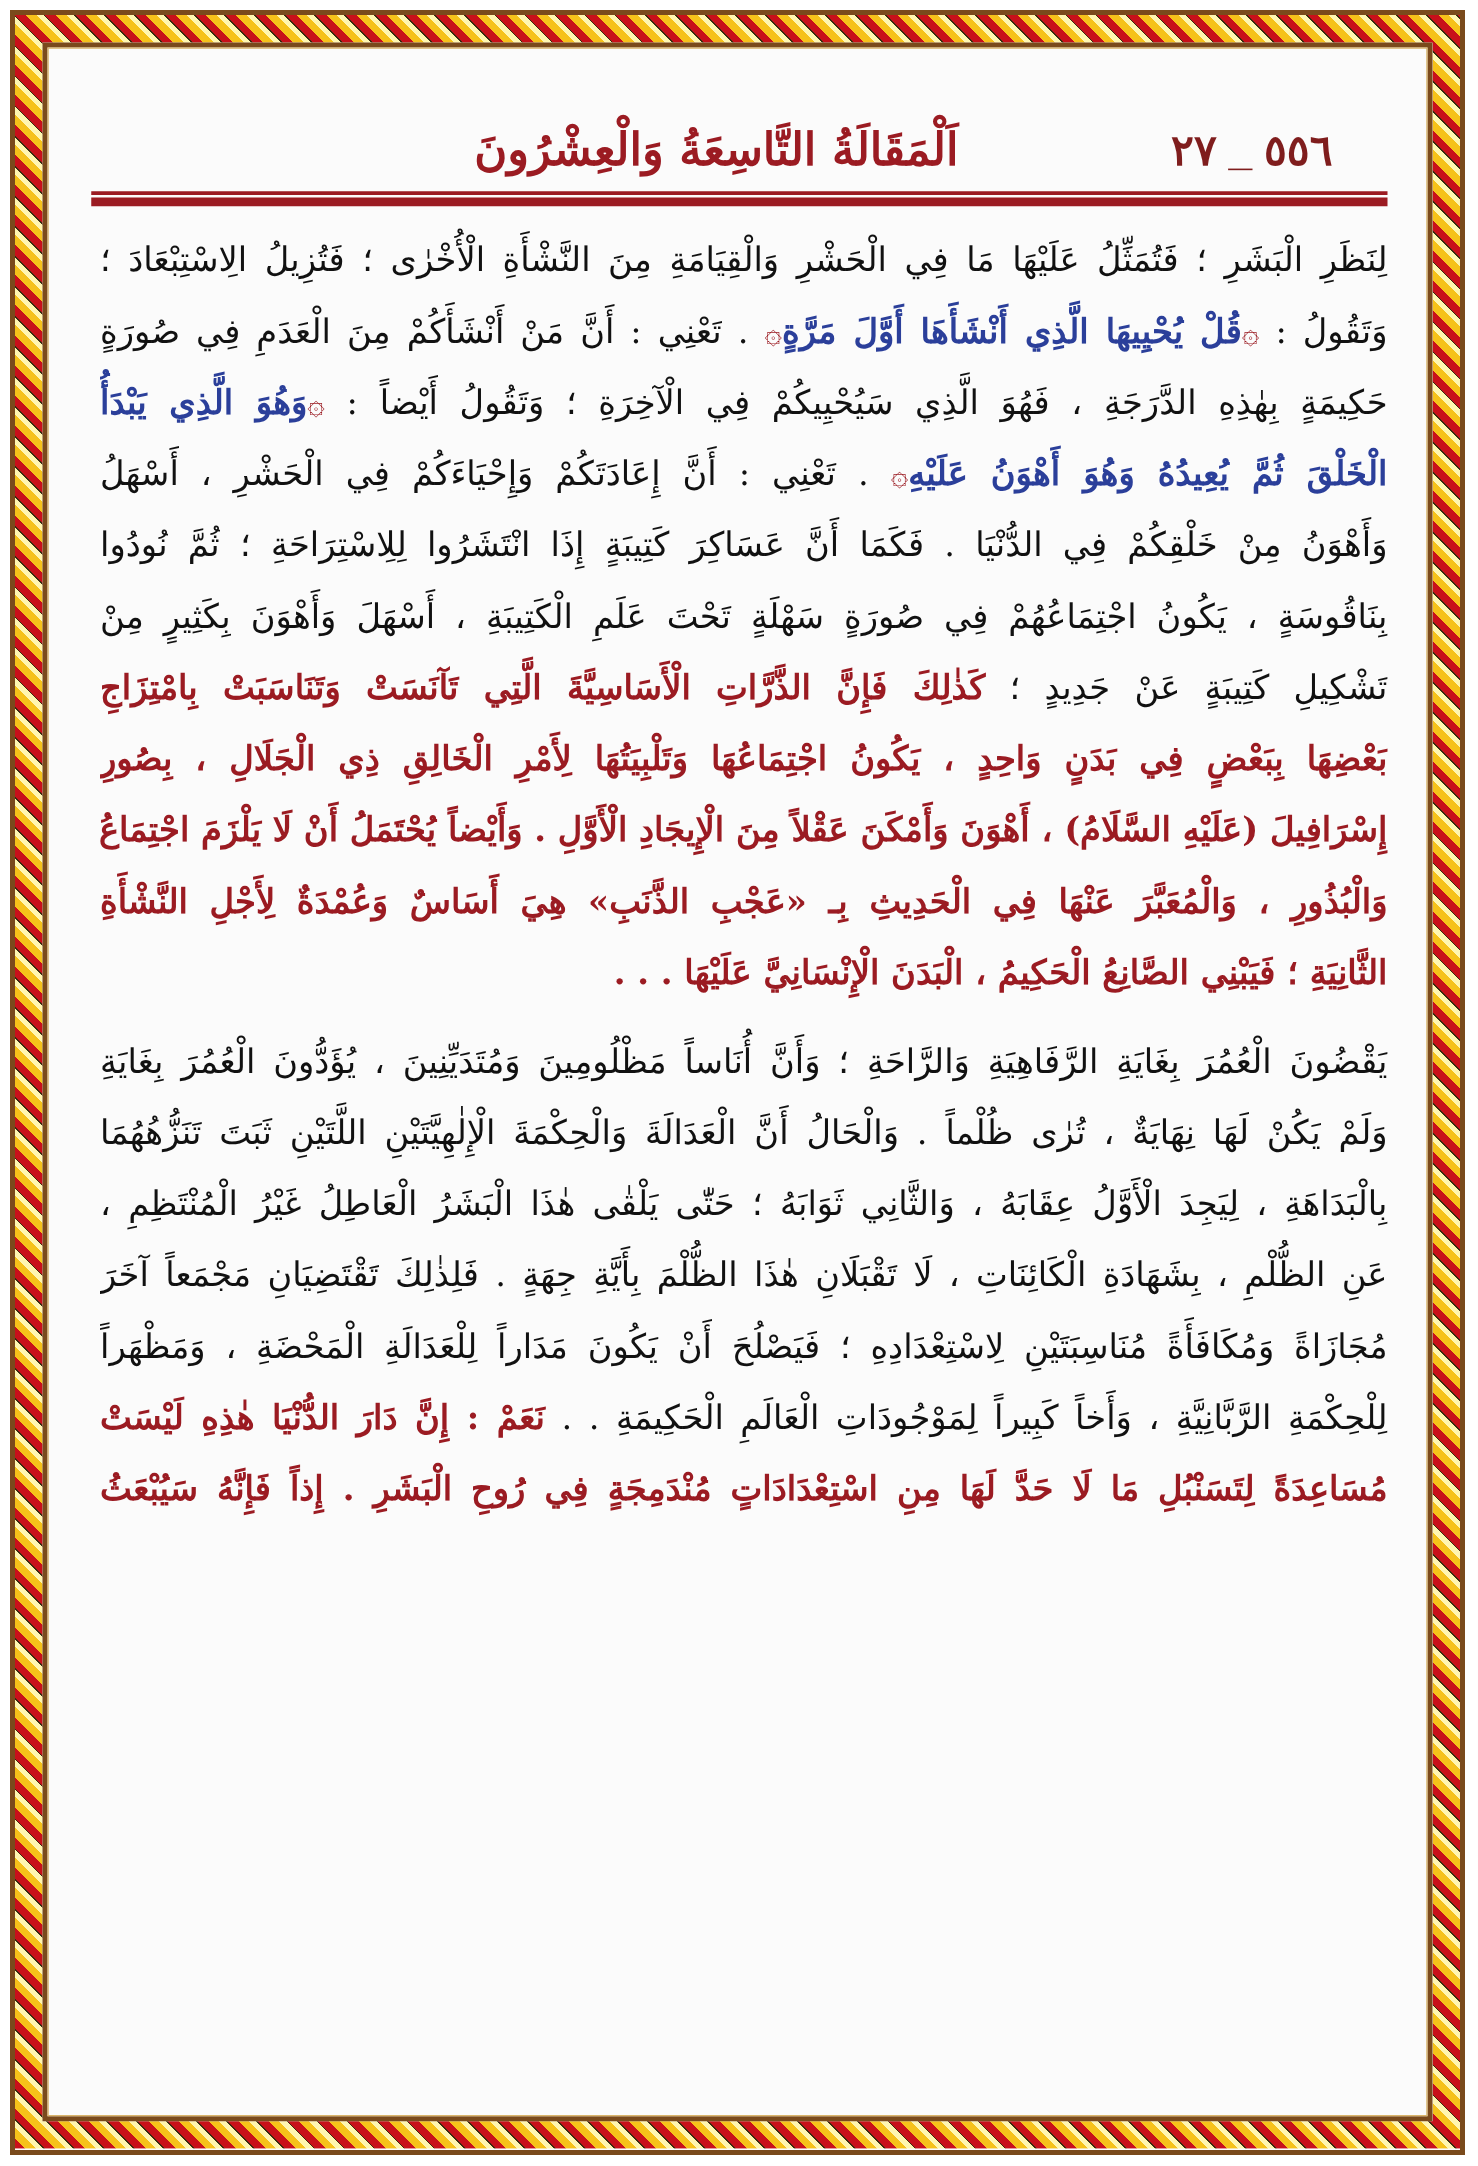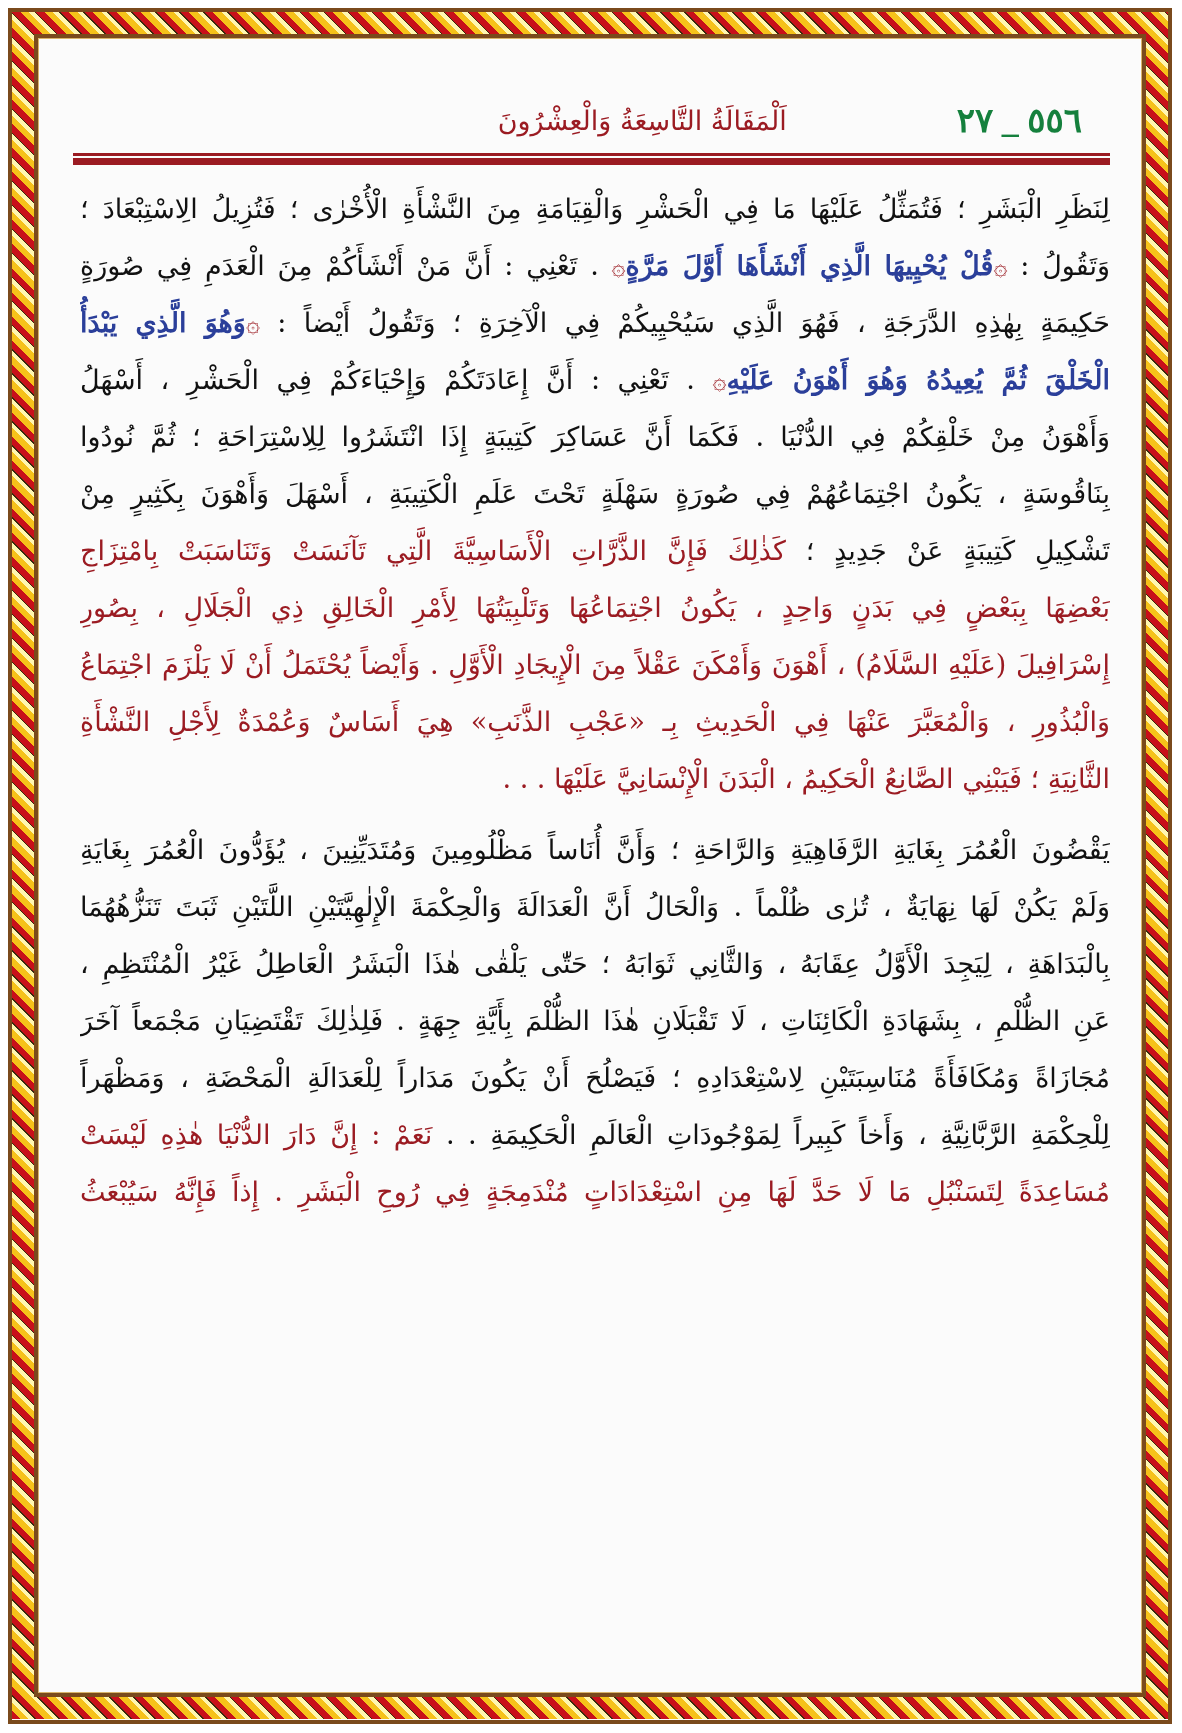--- a/index.html
+++ b/index.html
@@ -22,43 +22,43 @@
     border: 4px solid #7a4a1c; box-sizing: border-box; background: #fbfbfb;
   }
   .inner-line::after {
     content: ""; position: absolute; inset: 0; border: 1px solid #d9b46a;
   }
   .header {
     position: absolute; left: 70px; right: 72px; top: 92px; height: 56px;
     direction: rtl; display: flex; align-items: center; justify-content: flex-start;
   }
   .page-num {
-    color: #15803d; font-family: Liberation Serif, serif; font-weight: bold;
-    font-size: 34px; margin-right: 28px; letter-spacing: 1px;
+    color: #7f1d1d; font-family: Liberation Sans, sans-serif; font-weight: bold;
+    font-size: 34px; margin-right: 44px; letter-spacing: 1px;
   }
   .chapter-title {
-    color: #9b1b22; font-family: "DejaVu Serif", serif; font-weight: normal;
-    font-size: 27px; margin-right: 170px;
+    color: #9b1b22; font-family: "DejaVu Serif", serif; font-weight: bold;
+    font-size: 36px; margin-right: 170px;
   }
   .rule-thin {
     position: absolute; left: 73px; right: 72px; top: 153px; height: 3px; background: #9b1b22;
   }
   .rule-thick {
     position: absolute; left: 73px; right: 72px; top: 158px; height: 7px; background: #9b1b22;
   }
   .body-text {
     position: absolute; left: 80px; right: 72px; top: 180px;
     direction: rtl; text-align: justify; text-align-last: justify;
     font-size: 27px; line-height: 57px; color: #111111;
   }
   .line { display: block; white-space: nowrap; overflow: hidden; height: 57px; text-align: justify; text-align-last: justify; }
   .line.last { text-align-last: right; }
   .para-gap { height: 14px; }
   .q { color: #2b3f9a; font-weight: bold; margin-top: 18px; }
-  .r { color: #9b1b22; font-weight: normal; }
+  .r { color: #9b1b22; font-weight: bold; }
   .orn { color: #9b1b22; font-size: 24px; }
 </style>
 </head>
 <body>
 
 <div class="frame-outer"></div>
 <div class="braid"></div>
 <div class="inner-line"></div>
 
 <div class="header">

